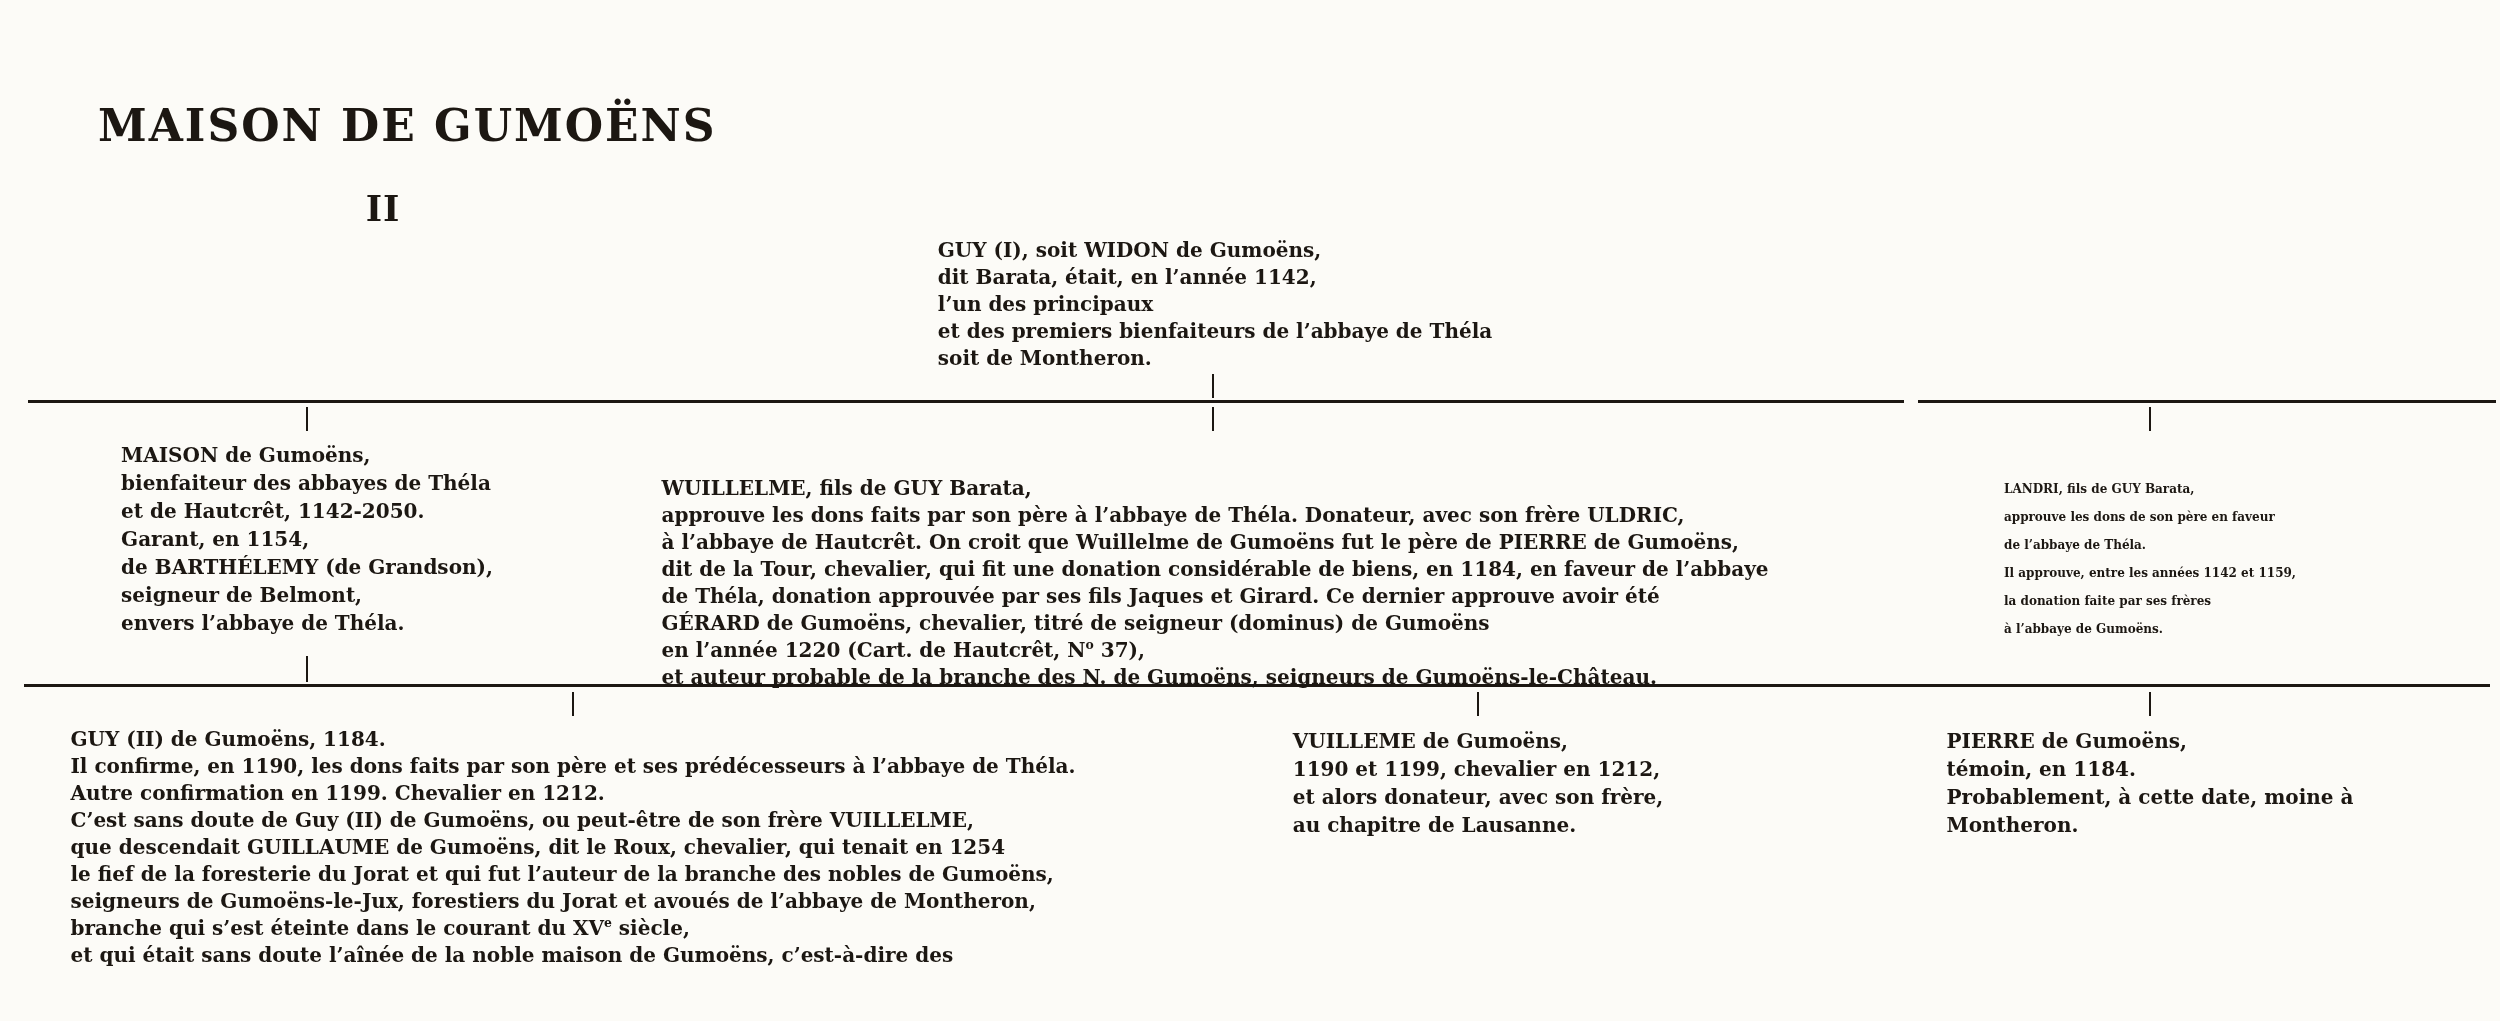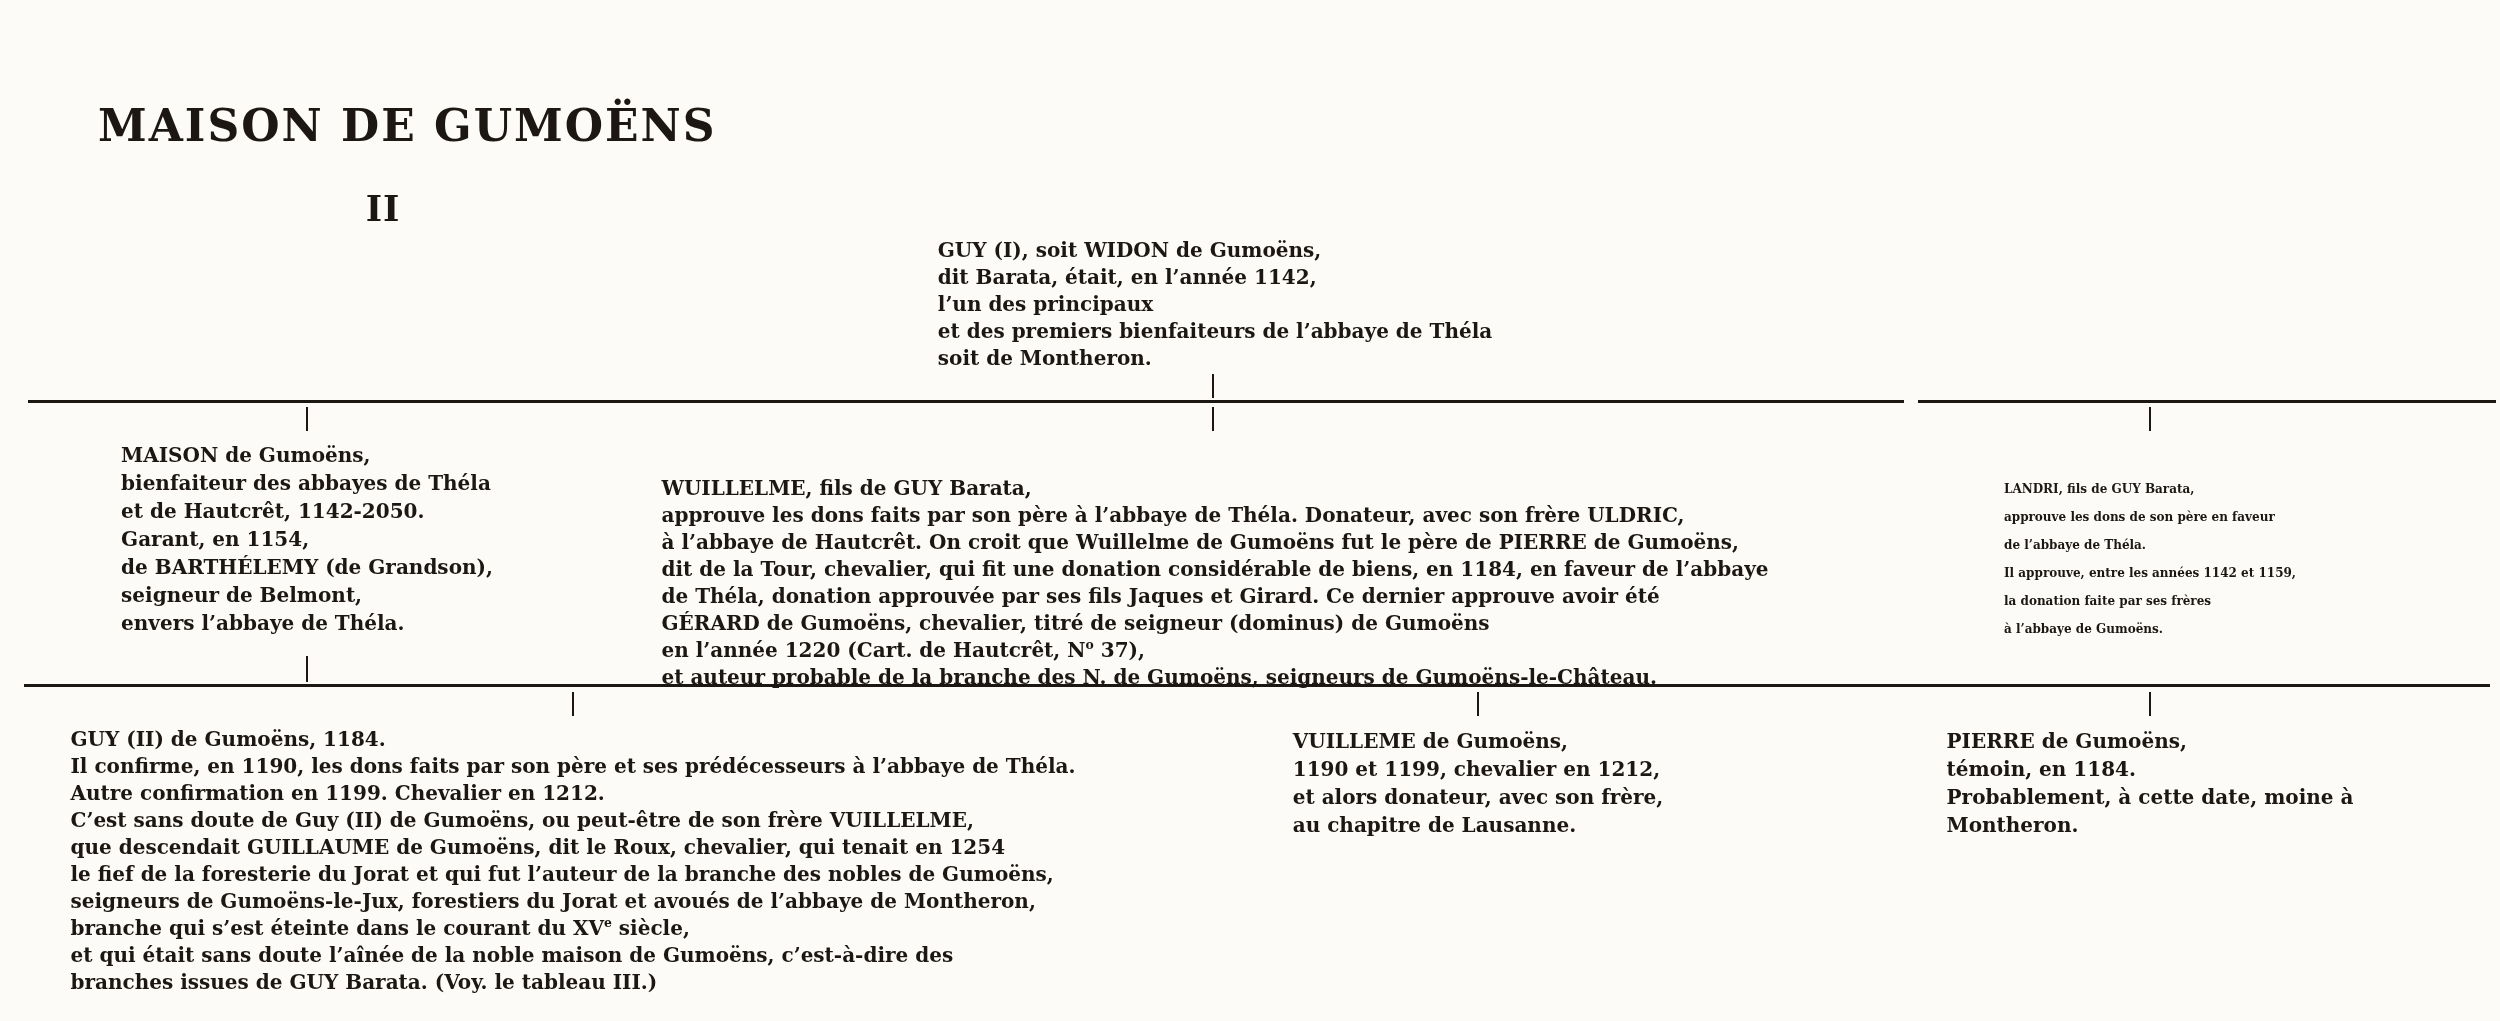--- a/index.html
+++ b/index.html
@@ -103,21 +103,20 @@
   <div class="node" style="left: 573px; top: 726px; font-size: 20px; line-height: 27px;">
       <div class="tline"><span>GUY (II) de Gumoëns, 1184.</span></div>
       <div class="tline"><span>Il confirme, en 1190, les dons faits par son père et ses prédécesseurs à l’abbaye de Théla.</span></div>
       <div class="tline"><span>Autre confirmation en 1199. Chevalier en 1212.</span></div>
       <div class="tline"><span>C’est sans doute de Guy (II) de Gumoëns, ou peut-être de son frère VUILLELME,</span></div>
       <div class="tline"><span>que descendait GUILLAUME de Gumoëns, dit </span><span class="it">le Roux</span><span>, chevalier, qui tenait en 1254</span></div>
       <div class="tline"><span>le fief de la foresterie du Jorat et qui fut l’auteur de la branche des nobles de Gumoëns,</span></div>
       <div class="tline"><span>seigneurs de Gumoëns-le-Jux, forestiers du Jorat et avoués de l’abbaye de Montheron,</span></div>
       <div class="tline"><span>branche qui s’est éteinte dans le courant du XV</span><span class="sup">e</span><span> siècle,</span></div>
       <div class="tline"><span>et qui était sans doute l’aînée de la noble maison de Gumoëns, c’est-à-dire des</span></div>
-      <div class="tline"><span>branches issues de GUY Barata. </span><span class="it">(Voy. le tableau III.)</span></div>
     </div>
   <div class="node" style="left: 1478px; top: 727px; font-size: 20px; line-height: 28px;">
       <div class="tline"><span>VUILLEME de Gumoëns,</span></div>
       <div class="tline"><span>1190 et 1199, chevalier en 1212,</span></div>
       <div class="tline"><span>et alors donateur, avec son frère,</span></div>
       <div class="tline"><span>au chapitre de Lausanne.</span></div>
     </div>
   <div class="node" style="left: 2150px; top: 727px; font-size: 20px; line-height: 28px;">
       <div class="tline"><span>PIERRE de Gumoëns,</span></div>
       <div class="tline"><span>témoin, en 1184.</span></div>

